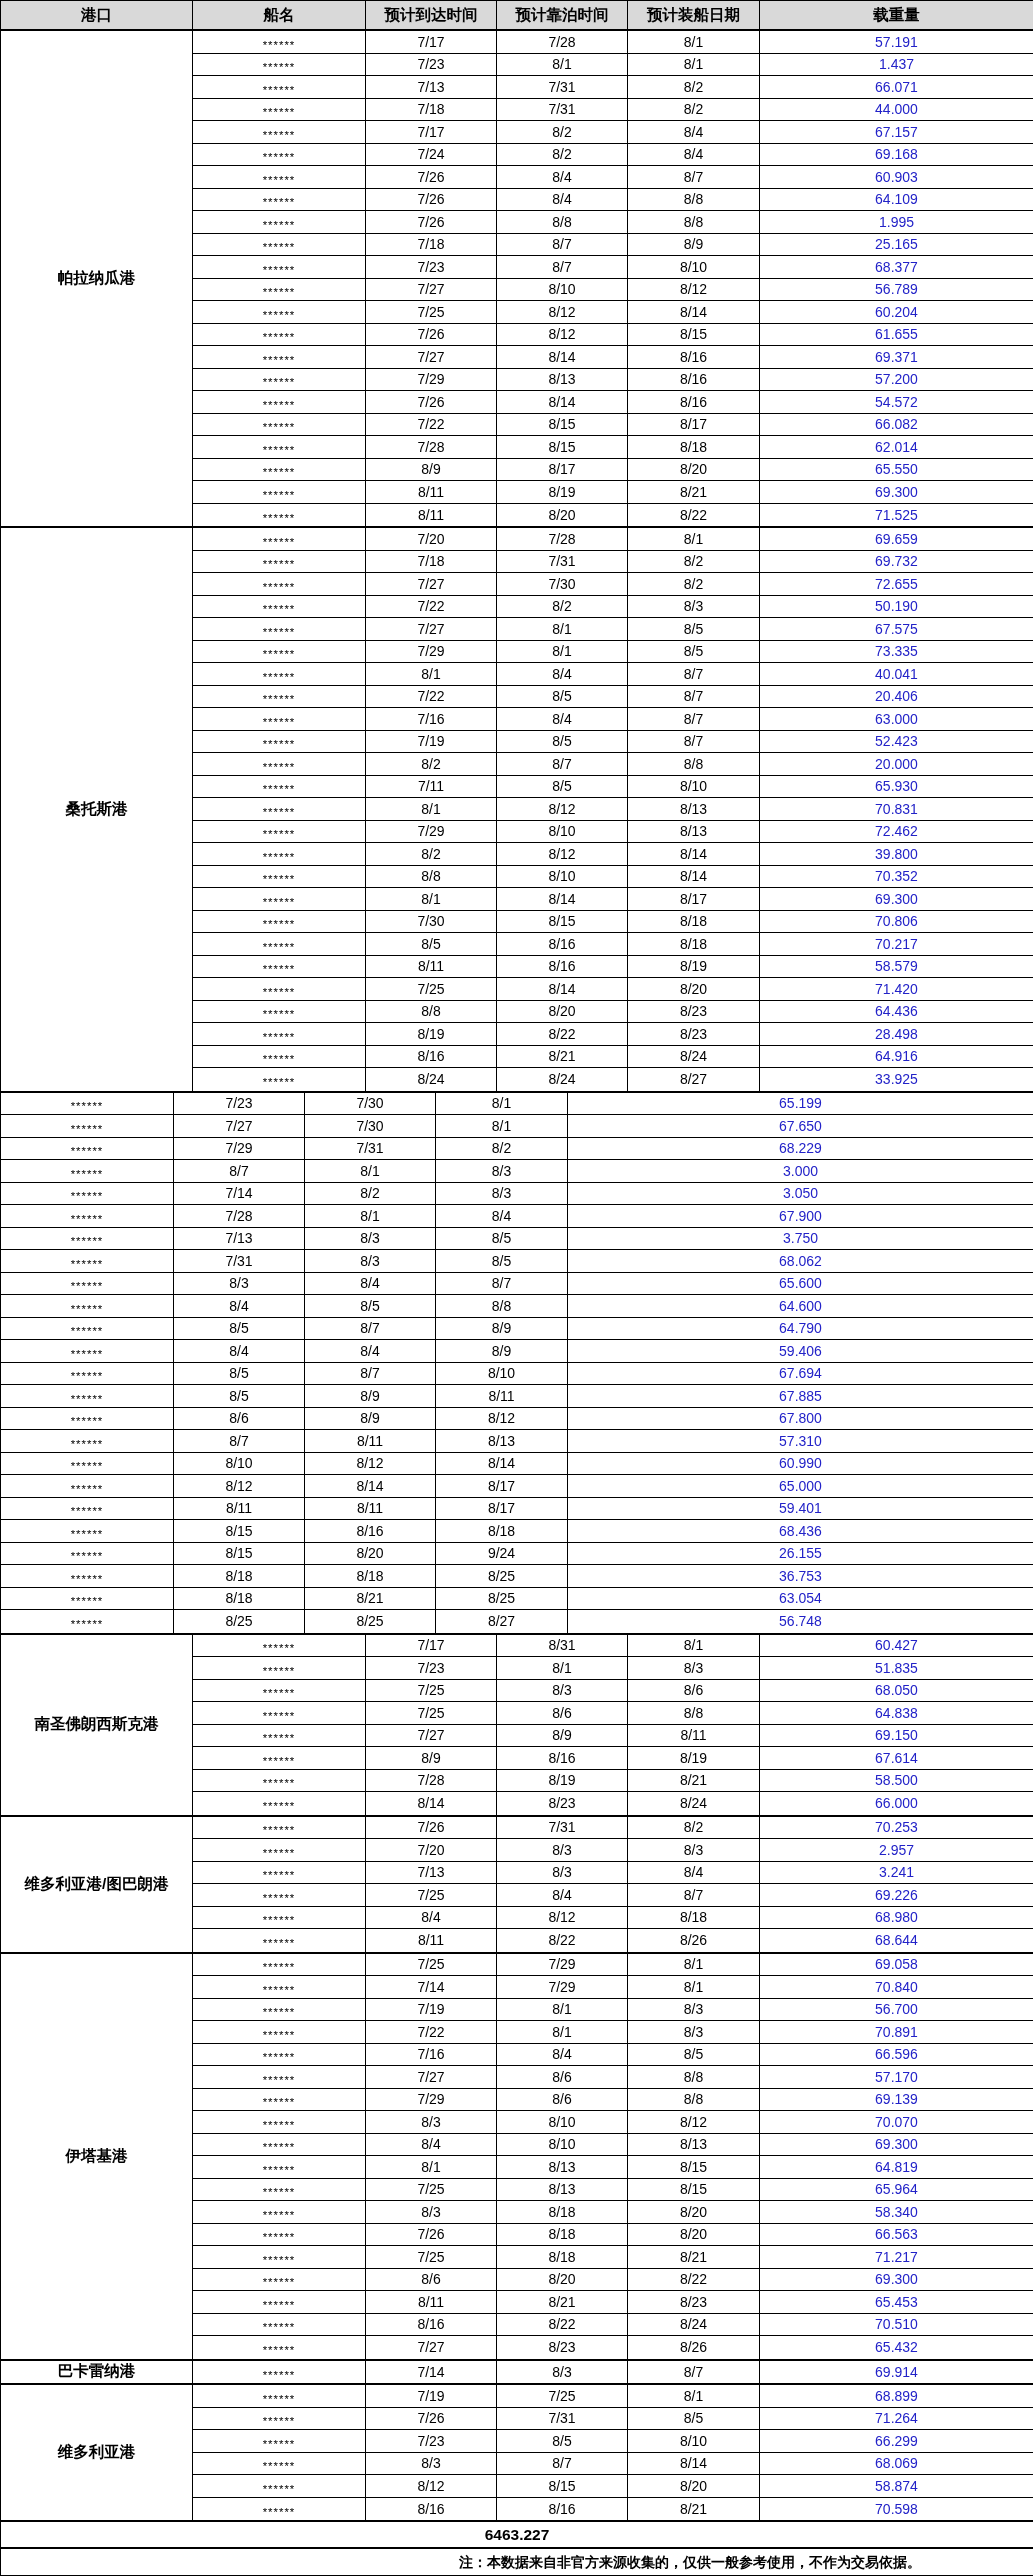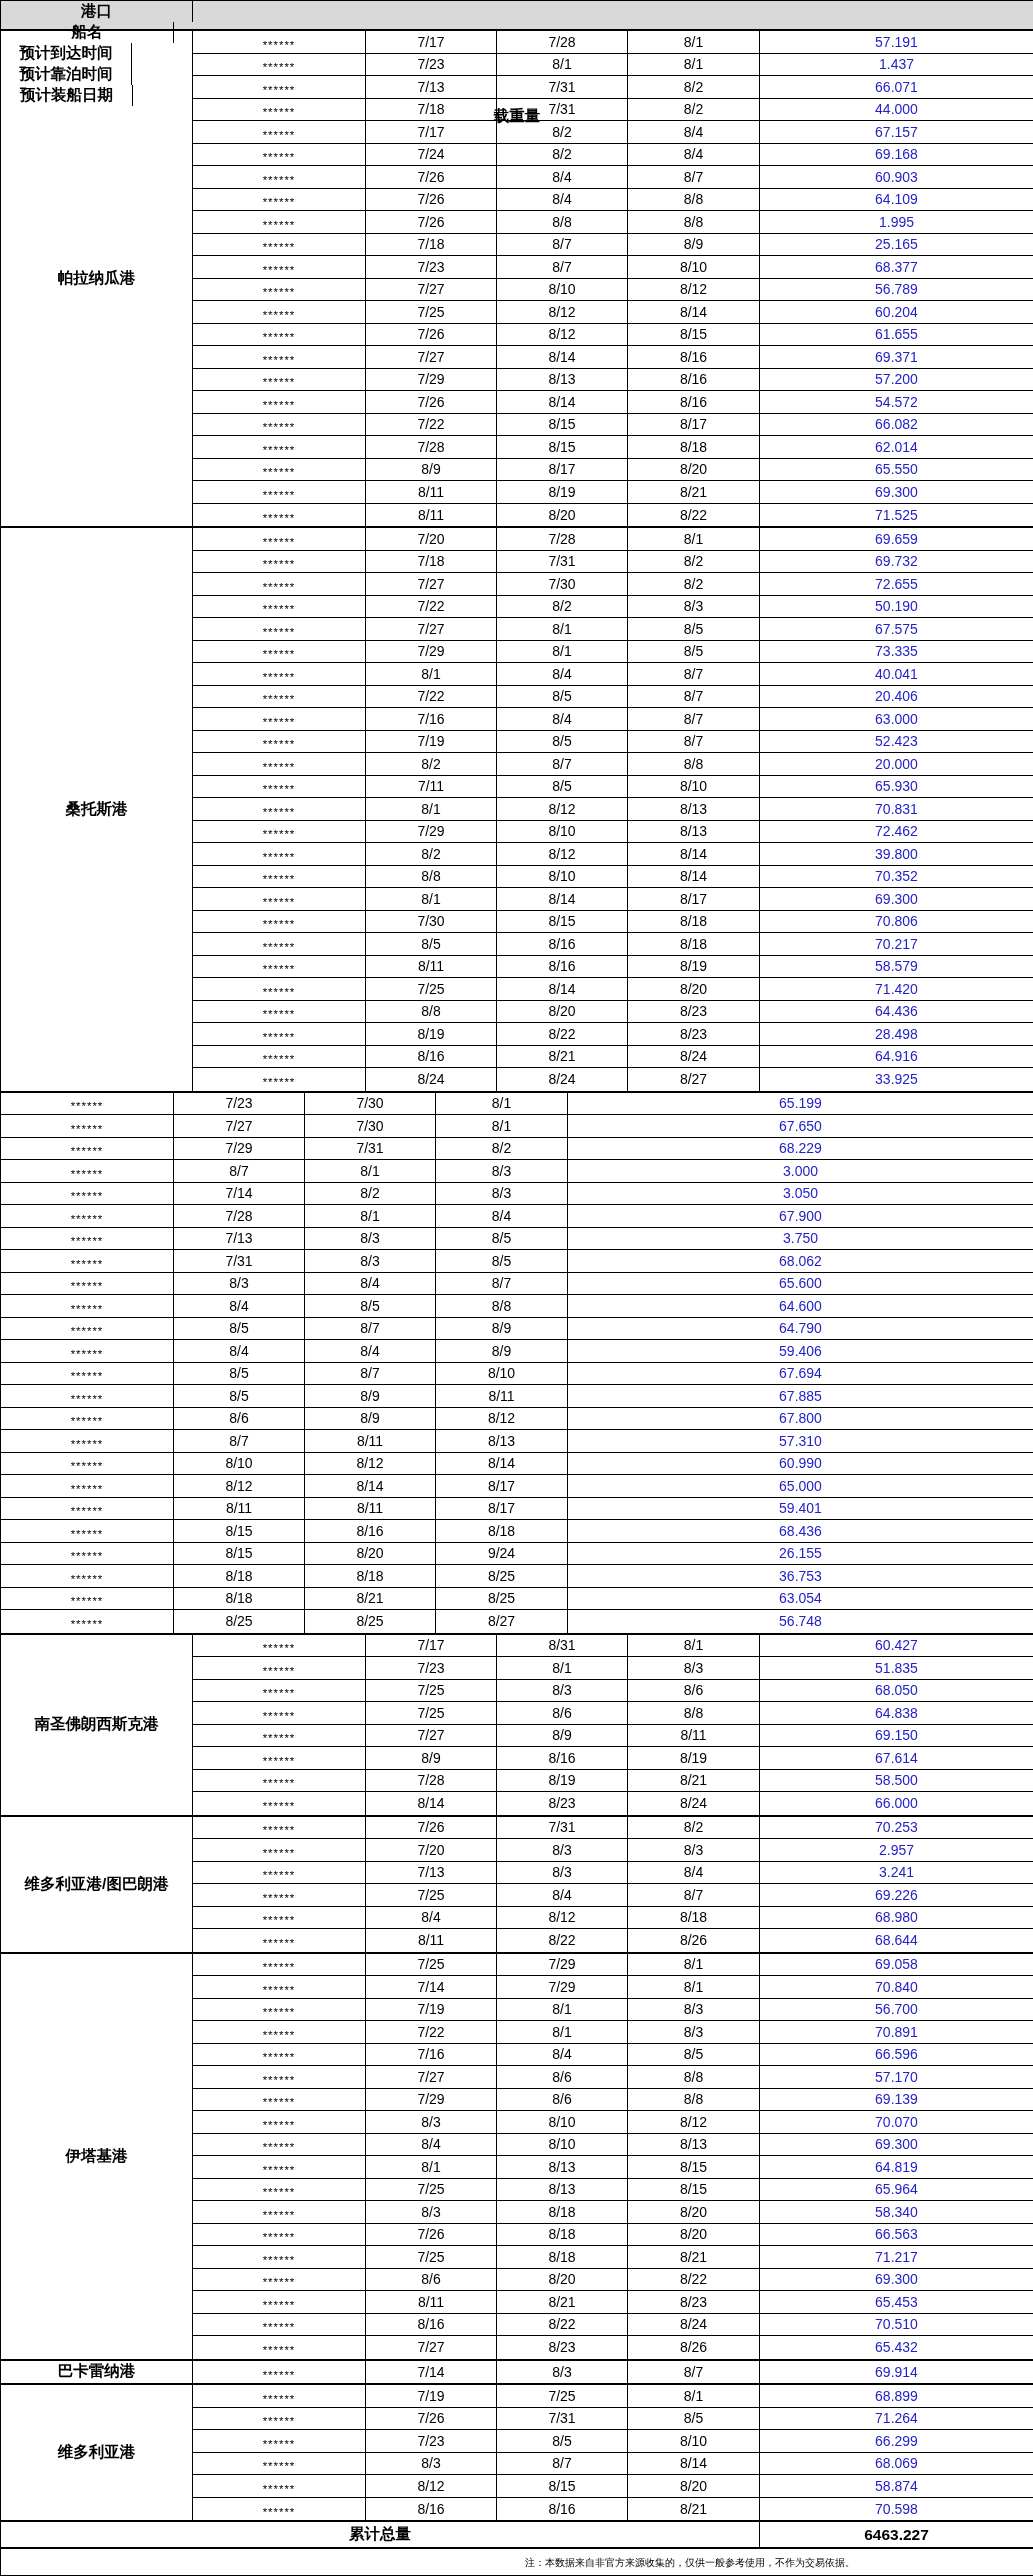--- a/index.html
+++ b/index.html
@@ -4,21 +4,21 @@
 <style>
   html,body{margin:0;padding:0;background:#fff;}
   body{font-family:"Liberation Sans","DejaVu Sans",sans-serif;color:#000;}
   #app{width:1034px;height:2576px;box-sizing:border-box;border:1.6px solid #000;display:flex;background:#fff;}
   
   .title-col{width:150px;box-sizing:border-box;border-right:1px solid #000;display:flex;flex-direction:column;flex-shrink:0;}
   .title-date{height:30px;box-sizing:border-box;background:var(--header-bg,#d9d9d9);display:flex;align-items:center;justify-content:center;font-size:16px;font-weight:bold;}
   .title-text{padding-top:5.2px;text-align:center;font-size:17.6px;font-weight:bold;line-height:1.55;}
   
   .main{flex:1;display:flex;flex-direction:column;min-width:0;}
-  .header-row{height:30px;box-sizing:border-box;display:flex;background:var(--header-bg,#d9d9d9);border-bottom:2.6px solid #000;font-weight:bold;font-size:15.5px;flex-shrink:0;flex-direction:column;}
+  .header-row{height:30px;box-sizing:border-box;display:flex;background:var(--header-bg,#d9d9d9);border-bottom:2.6px solid #000;font-weight:bold;font-size:15.5px;flex-shrink:0;}
   .hc{box-sizing:border-box;border-right:1px solid #000;display:flex;align-items:center;justify-content:center;}
   .w-port{width:192px;flex-shrink:0;}
   .w-ship{width:173px;flex-shrink:0;}
   .w-arr{width:131px;flex-shrink:0;}
   .w-berth{width:131px;flex-shrink:0;}
   .w-date{width:132px;flex-shrink:0;}
   .w-wt{flex:1;border-right:none !important;}
   
   .group{display:flex;border-bottom:2.6px solid #000;}
   .port-cell{width:192px;flex-shrink:0;box-sizing:border-box;border-right:1px solid #000;display:flex;align-items:center;justify-content:center;font-size:15.5px;font-weight:bold;text-align:center;}
@@ -27,21 +27,21 @@
   .rows .row:last-child{border-bottom:none;}
   .cell{box-sizing:border-box;border-right:1px solid #000;display:flex;align-items:center;justify-content:center;font-size:14px;white-space:nowrap;}
   .c-ship{width:173px;flex-shrink:0;font-size:11.4px;letter-spacing:1px;}
   .c-ship span{transform:translateY(2.6px);}
   .c-wt{flex:1;border-right:none;color:var(--weight-color,#2222c8);}
   
   .footer-total{height:27px;box-sizing:border-box;display:flex;border-bottom:2.6px solid #000;font-weight:bold;font-size:15.5px;flex-shrink:0;}
   .ft-label{width:759px;flex-shrink:0;box-sizing:border-box;border-right:1px solid #000;display:flex;align-items:center;justify-content:center;}
   .ft-value{flex:1;display:flex;align-items:center;justify-content:center;}
   .note-row{height:27px;box-sizing:border-box;display:flex;align-items:center;flex-shrink:0;}
-  .note-text{box-sizing:border-box;width:100%;padding-left:346px;text-align:center;font-size:10px;font-weight:normal;white-space:nowrap;}
+  .note-text{box-sizing:border-box;width:100%;padding-left:346px;text-align:center;font-size:14px;font-weight:bold;white-space:nowrap;}
 </style>
 </head>
 <body>
 
 <div id="app">
   <div class="main">
     <div class="header-row">
       <div class="hc w-port">港口</div>
       <div class="hc w-ship">船名</div>
       <div class="hc w-arr">预计到达时间</div>
@@ -1074,21 +1074,20 @@
               </div>
               <div class="cell w-arr">8/16</div>
               <div class="cell w-berth">8/16</div>
               <div class="cell w-date">8/21</div>
               <div class="cell c-wt">70.598</div>
             </div>
           </div>
         </div>
       </div>
     <div class="footer-total">
-      <div class="ft-label">累计总量</div>
       <div class="ft-value">6463.227</div>
     </div>
     <div class="note-row">
       <div class="note-text">注：本数据来自非官方来源收集的，仅供一般参考使用，不作为交易依据。</div>
     </div>
   </div>
 </div>
 
 
 </body></html>

